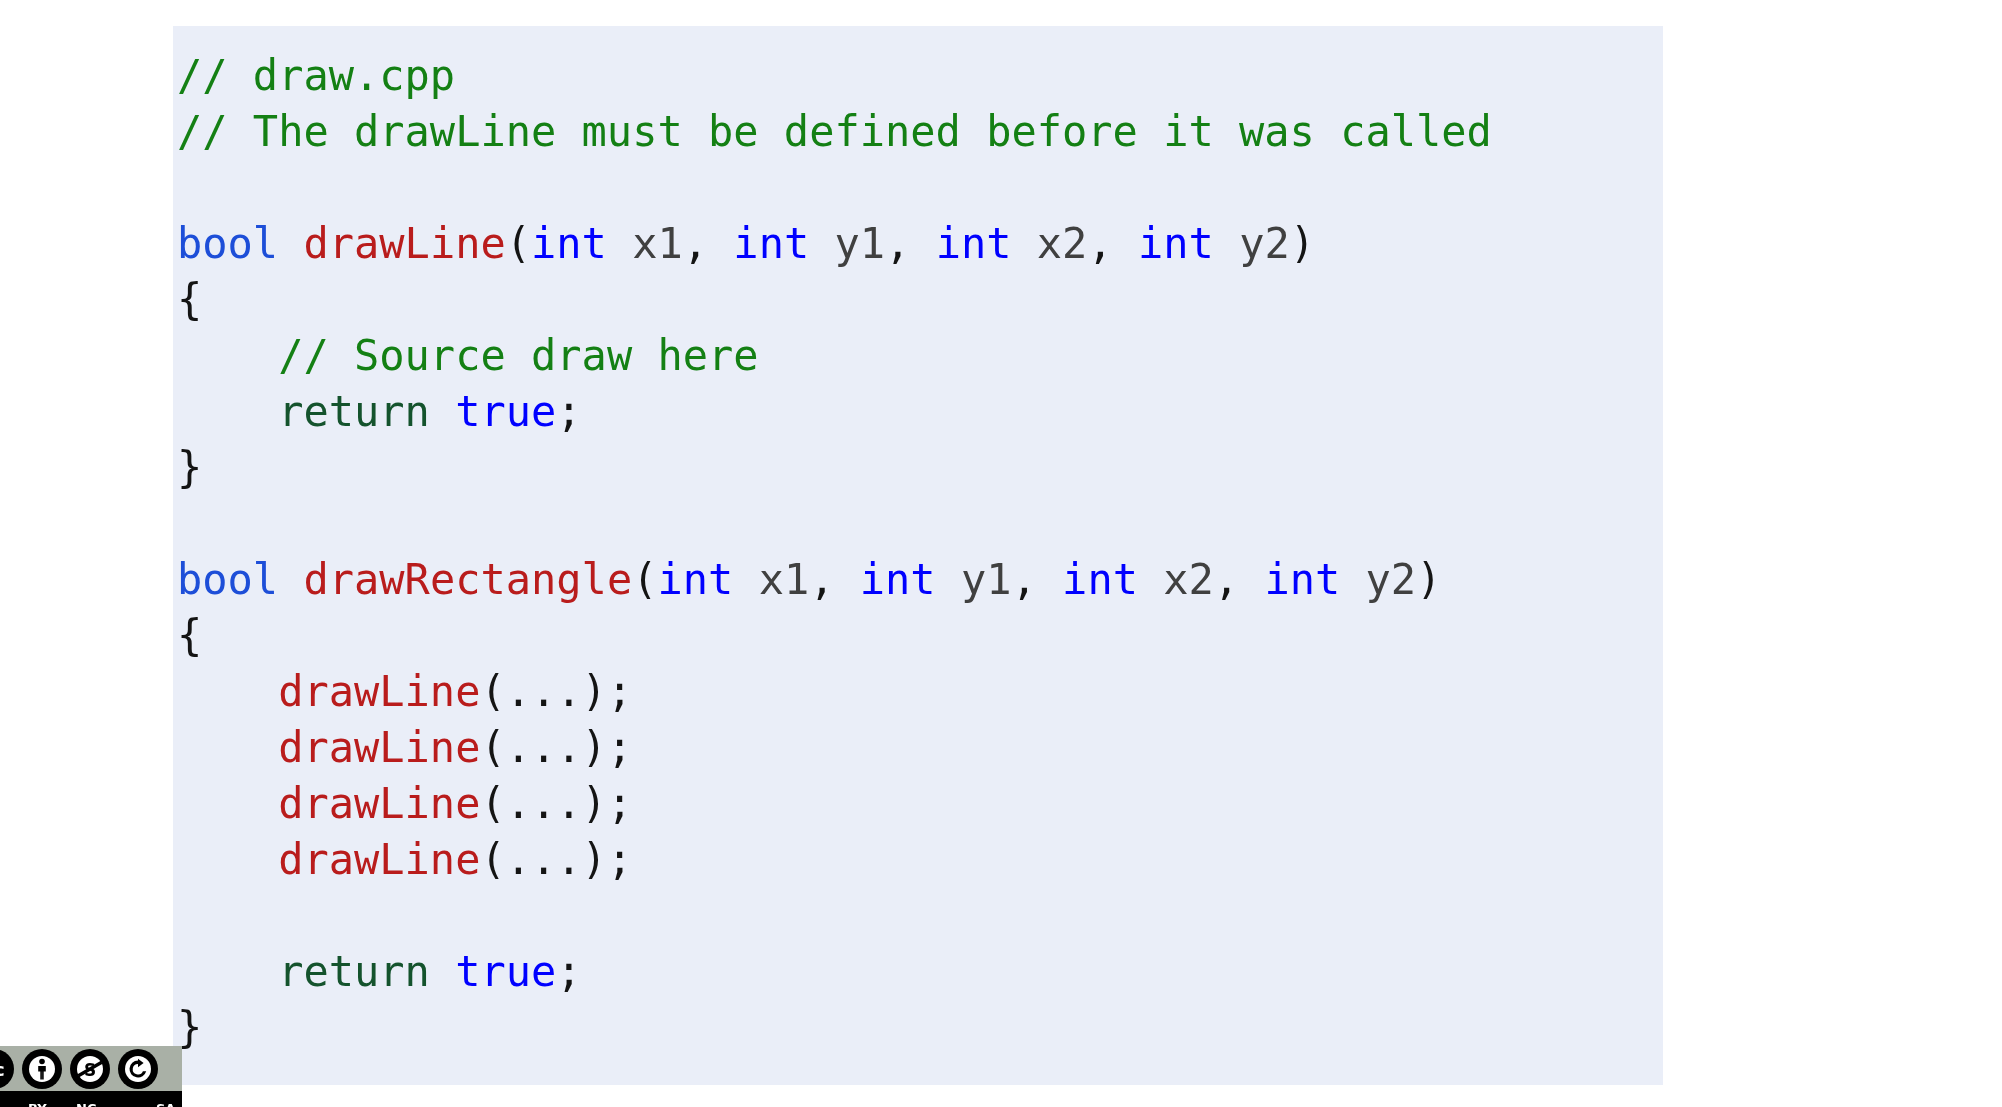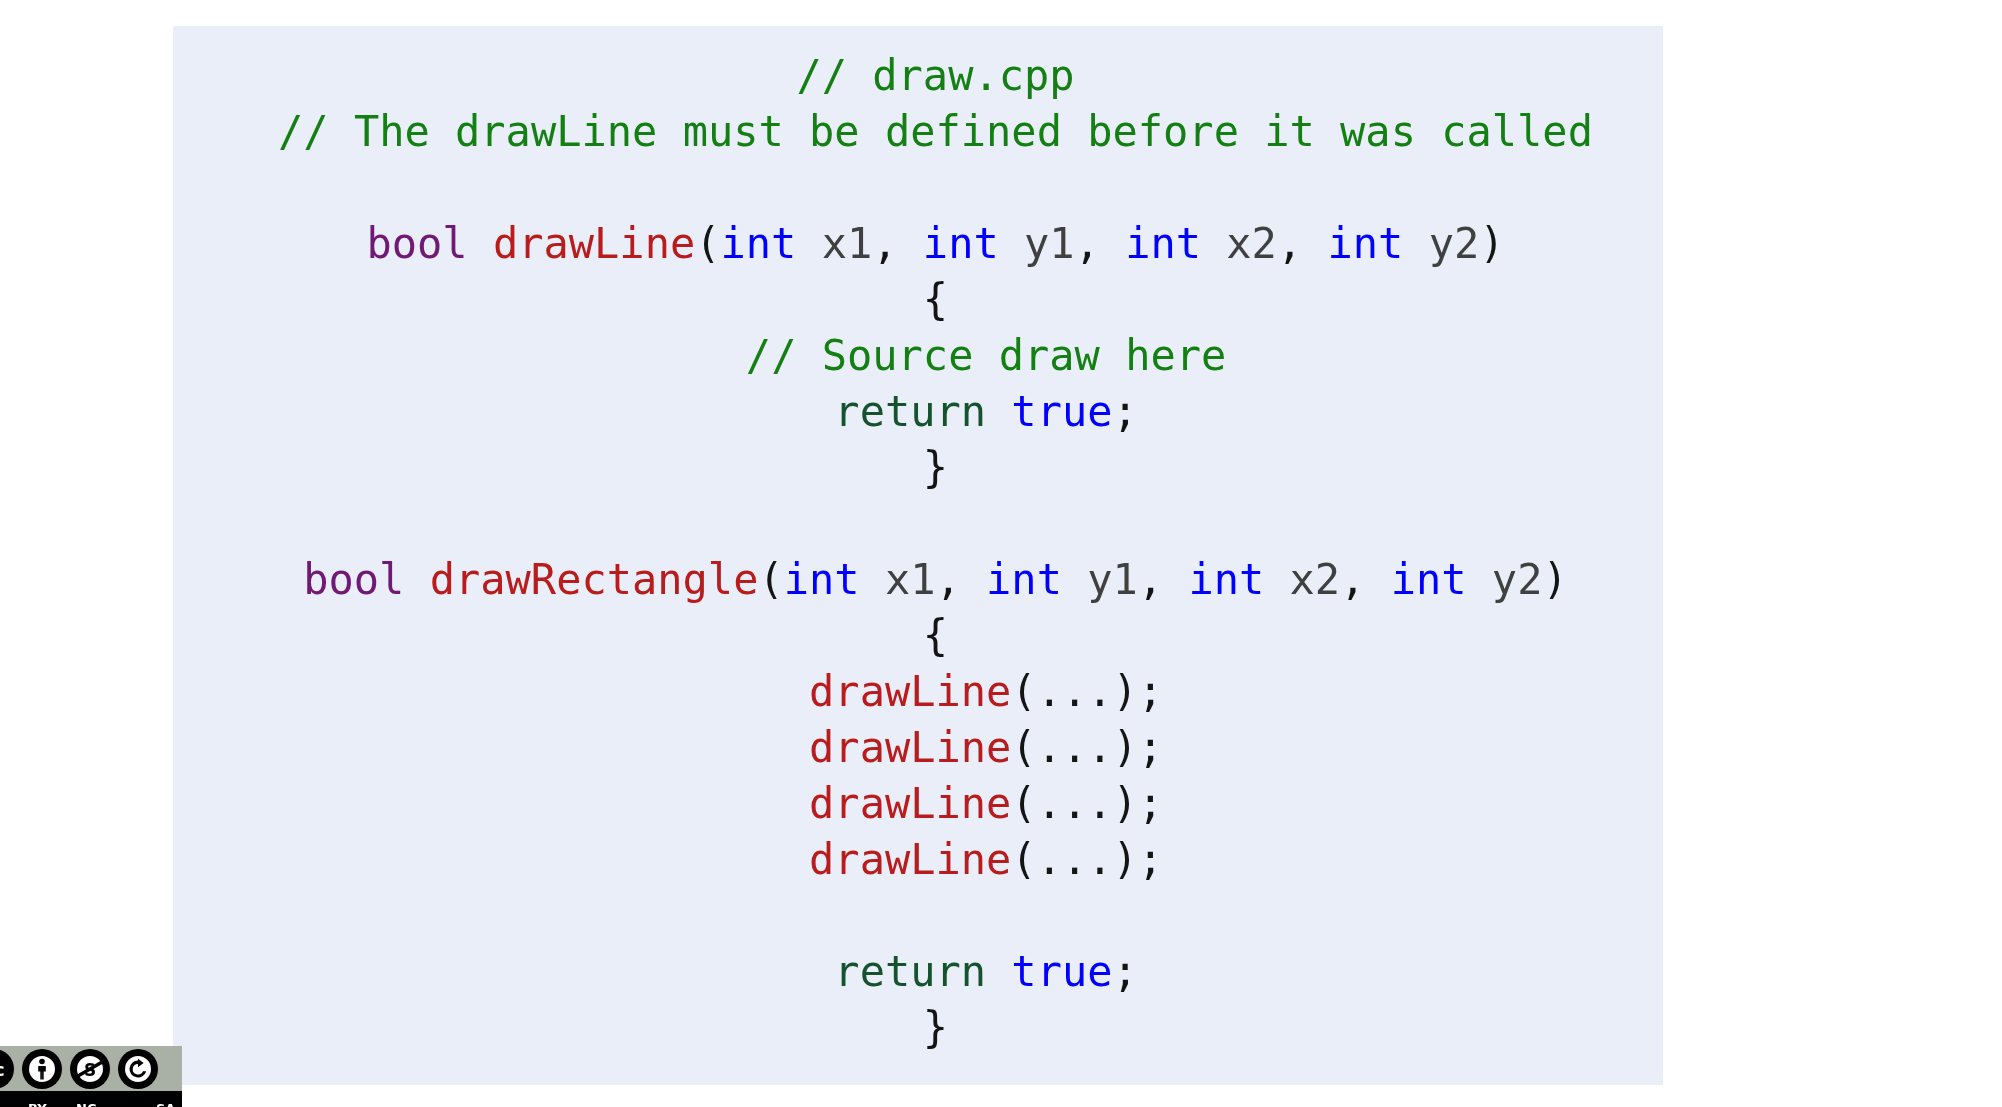--- a/index.html
+++ b/index.html
@@ -18,41 +18,40 @@
 
   
   #code-block {
     position: absolute;
     left: 173px;
     top: 26px;
     width: 1490px;
     height: 1059px;
     background: #eaeef8;
     box-sizing: border-box;
-    padding: 22px 0 0 35px;
+    padding: 22px 0 0 4px;
     overflow: hidden;
-    text-align: center;
   }
 
   .code-line {
     font-family: "DejaVu Sans Mono", "Liberation Mono", monospace;
     font-size: 42px;
     line-height: 56px;
     height: 56px;
     white-space: pre;
     letter-spacing: 0px;
     color: #1a1a1a;
   }
   .code-line.blank {
     color: transparent;
   }
 
   
   .t-comment { color: #148014; }
-  .t-keyword { color: #701a75; margin-top: 42px; }
+  .t-keyword { color: #1d4ed8; margin-top: 42px; }
   .t-type    { color: #0000ff; }
   .t-func    { color: #b91c1c; }
   .t-return  { color: #14532d; }
   .t-bool    { color: #0000ff; }
   .t-ident   { color: #404040; }
   .t-punct   { color: #141414; }
   .t-brace   { color: #141414; }
 
   
   #cc-badge {

